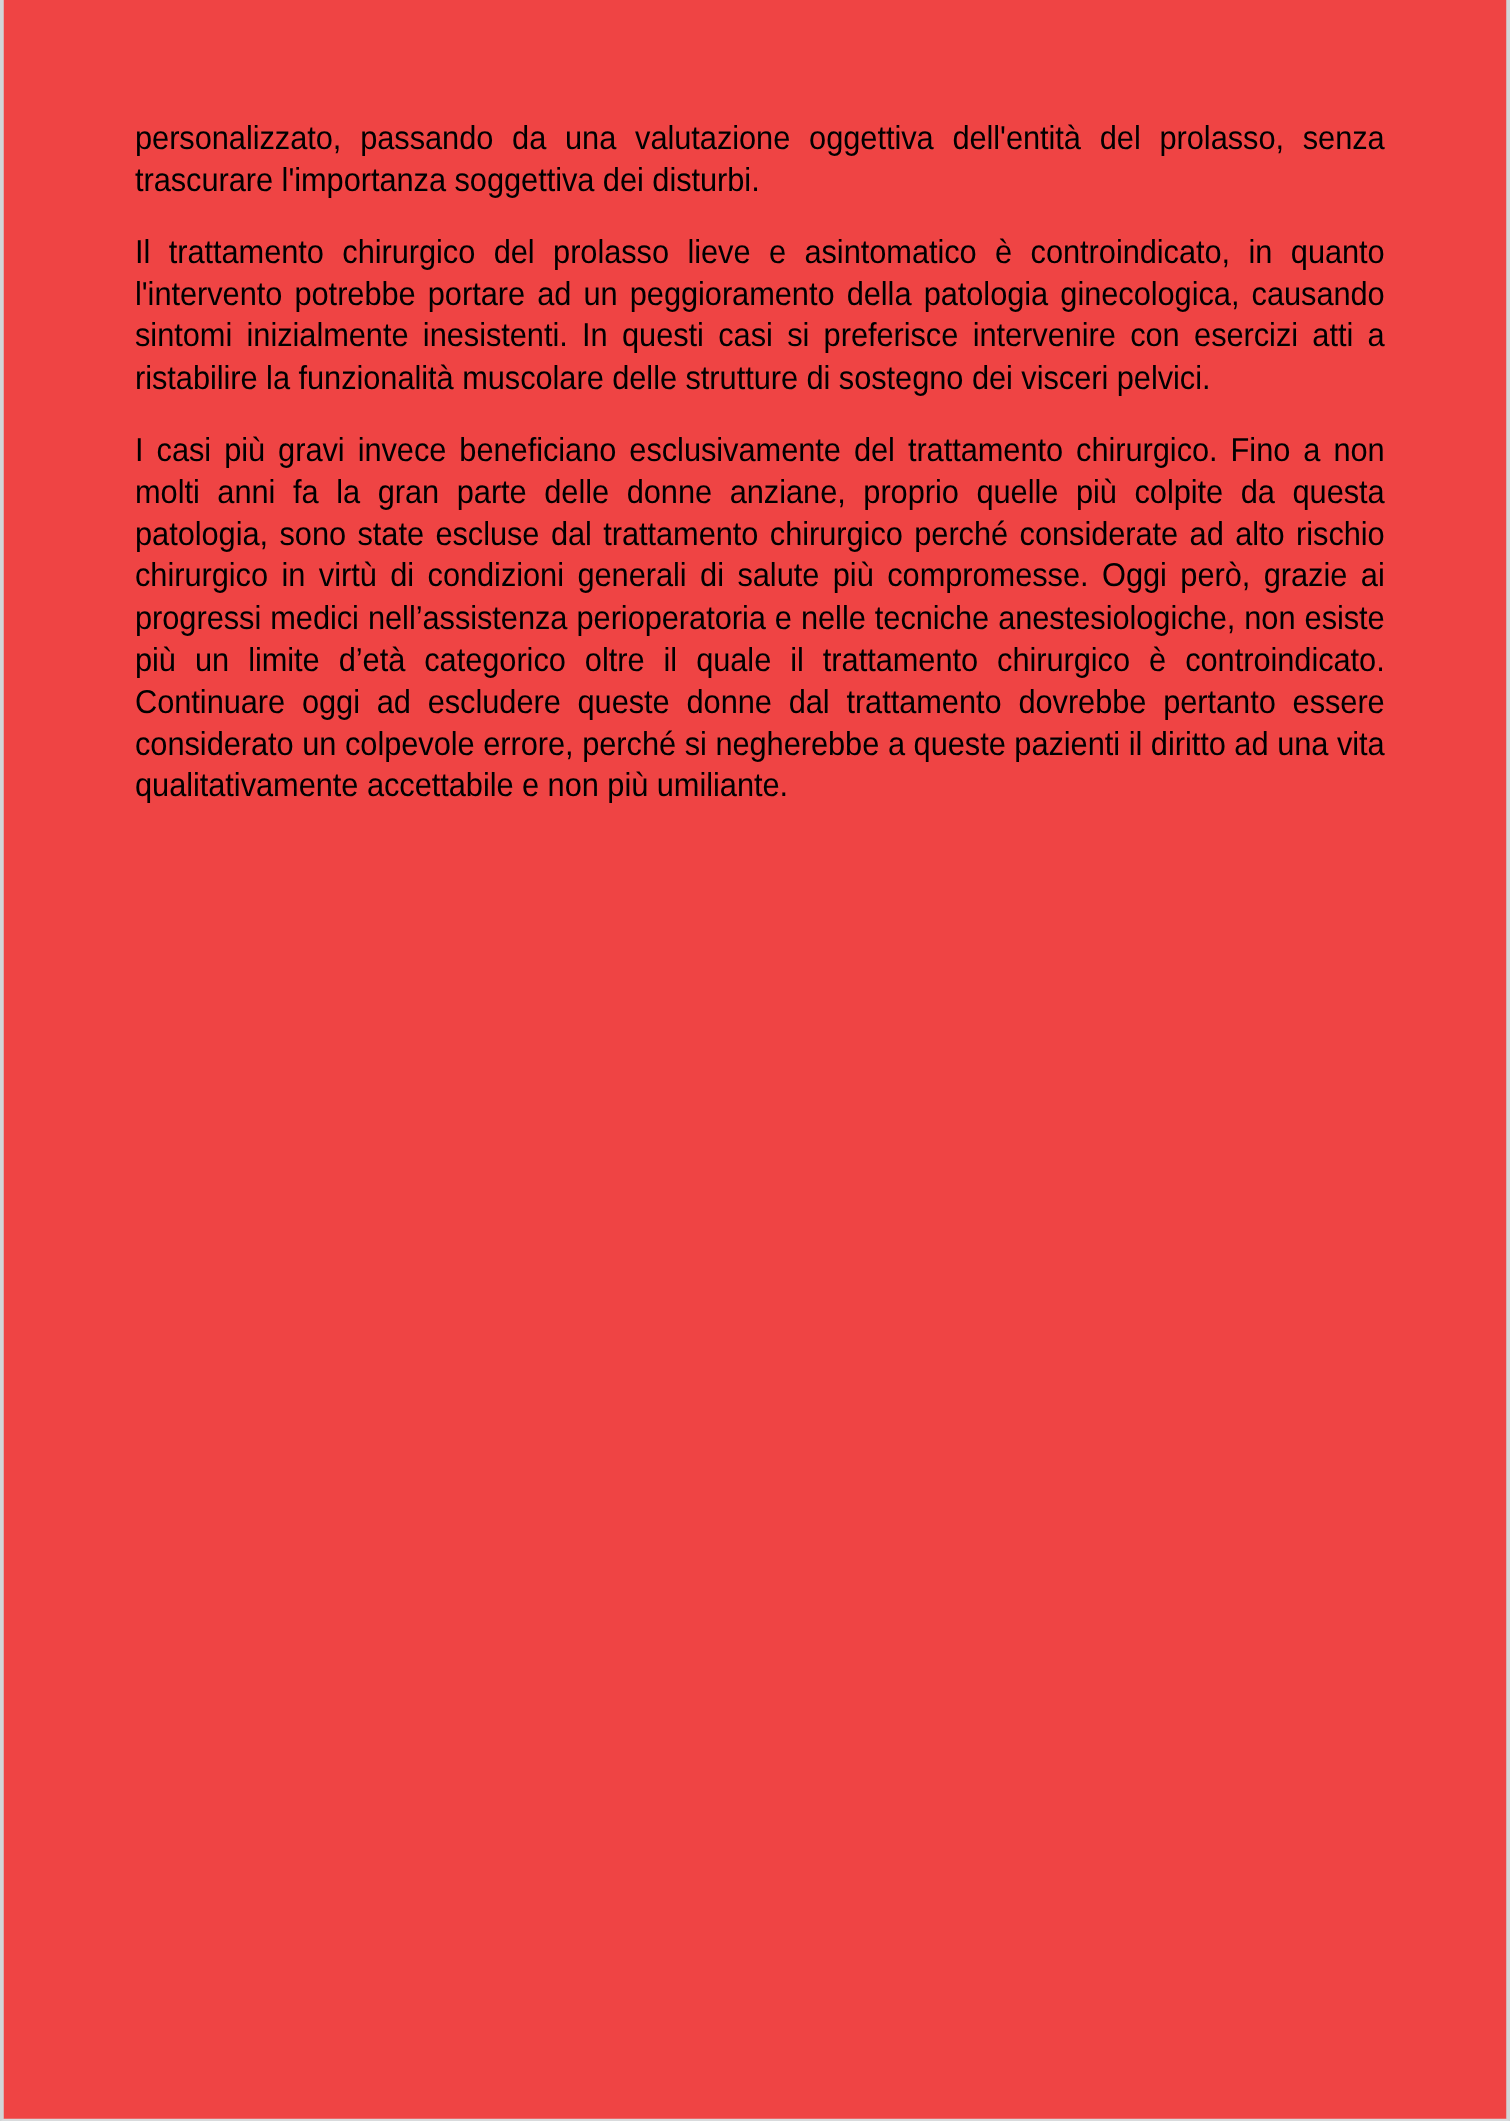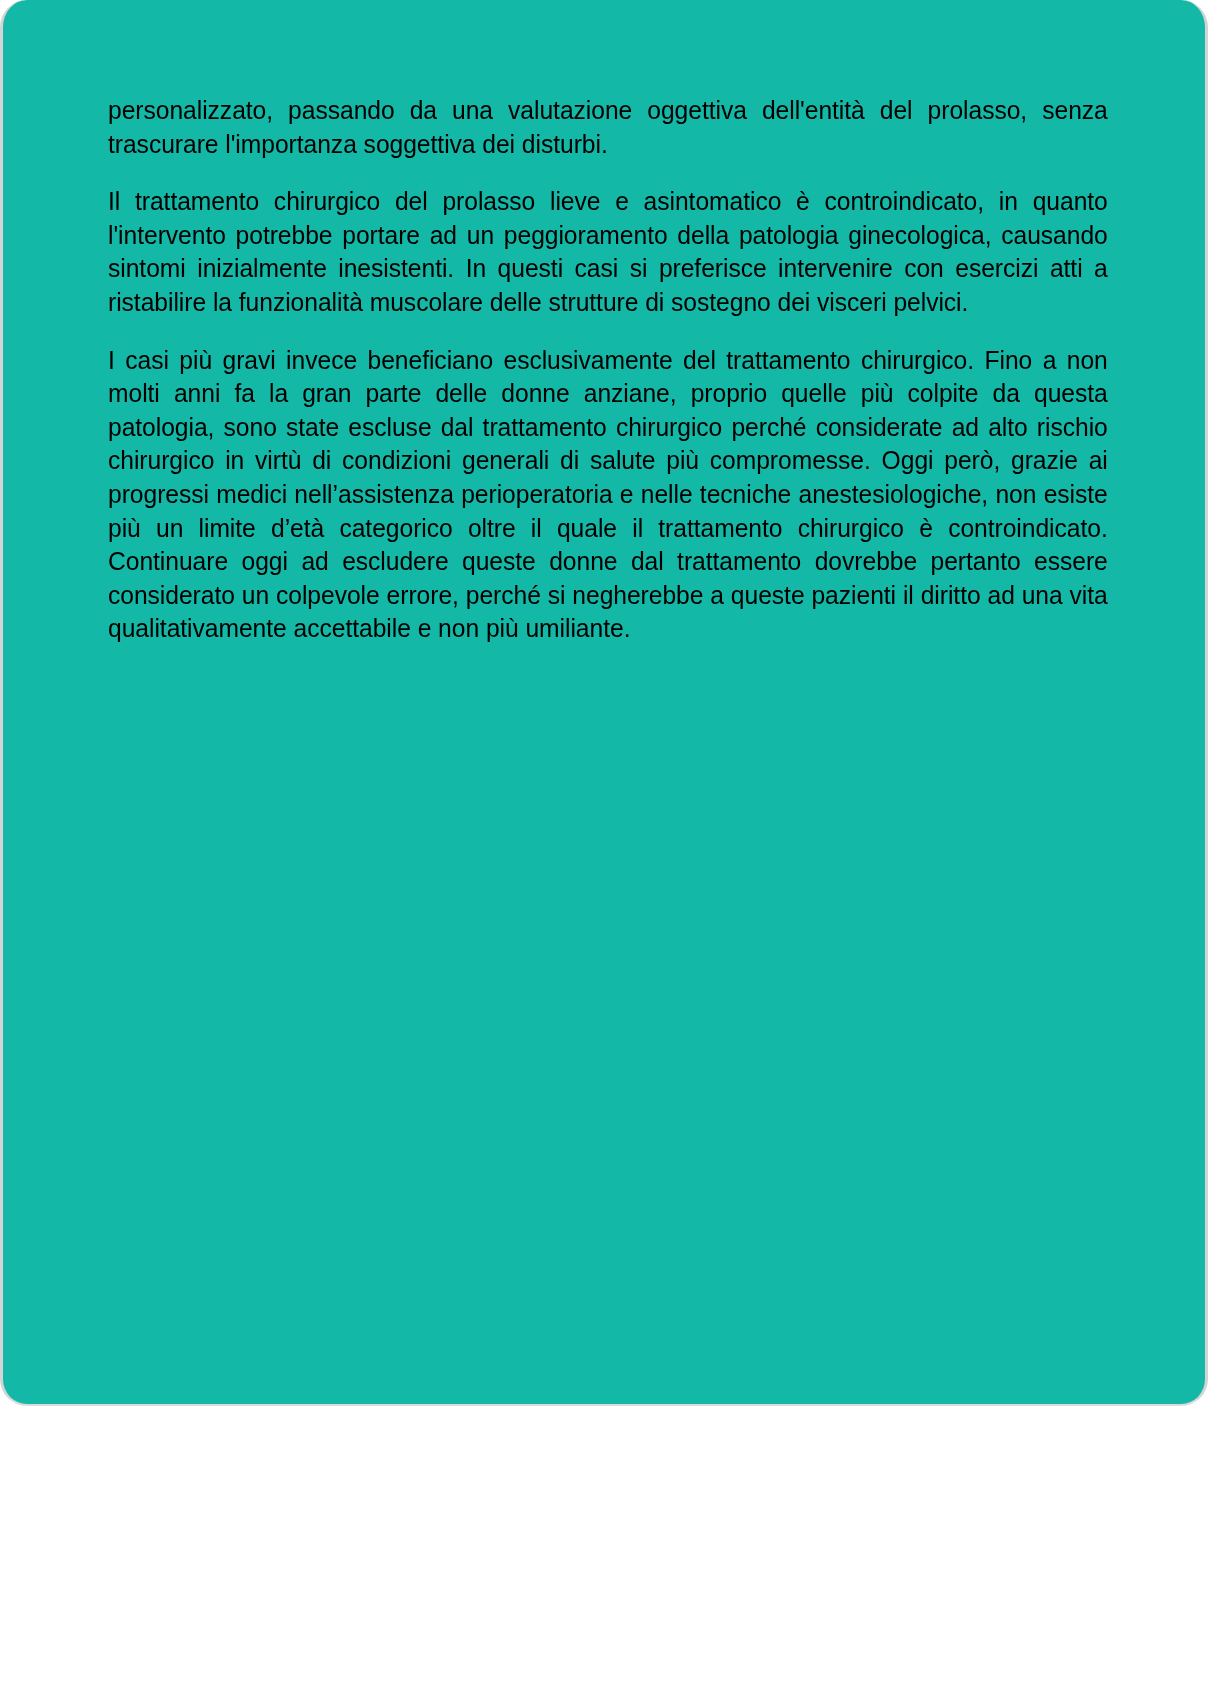--- a/index.html
+++ b/index.html
@@ -9,29 +9,28 @@
     background: #ffffff;
   }
 
   body {
     font-family: "Liberation Sans", "DejaVu Sans", sans-serif;
   }
 
   .page {
     position: relative;
     width: 1208px;
-    height: 1406px;
+    height: 1697px;
     box-sizing: border-box;
-    background: #14b8a6;
+    background: #ef4444;
     border-left: 3px solid #d2d4d6;
     border-right: 3px solid #d2d4d6;
     border-bottom: 2px solid #d9dbdd;
     border-top: 0;
     overflow: hidden;
-    border-radius: 27px;
   }
 
   .content {
     position: absolute;
     left: 105px;
     top: 94px;
     width: 900px;
   }
 
   p.para {

